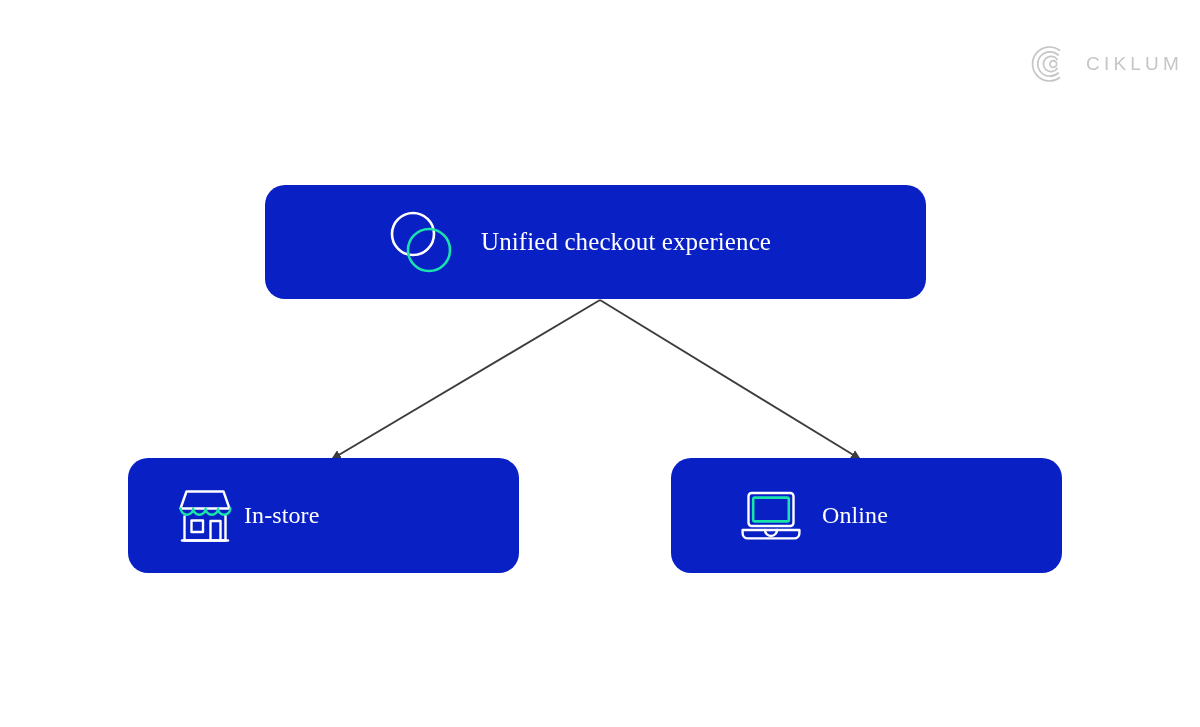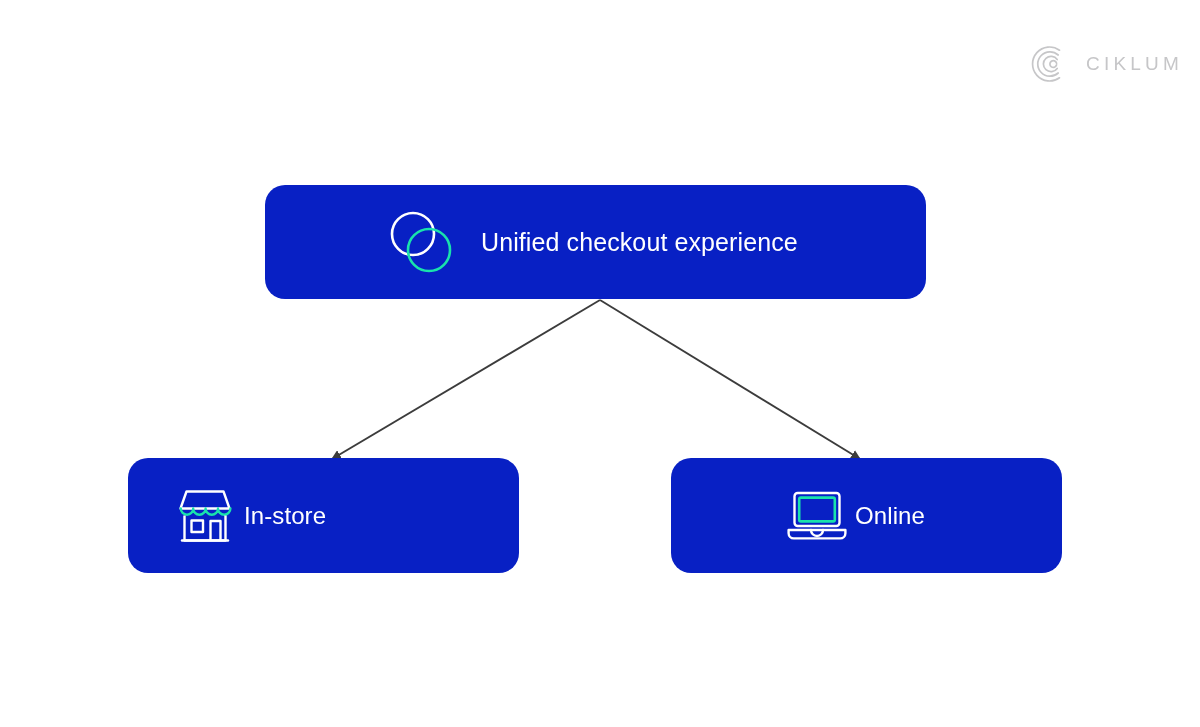--- a/index.html
+++ b/index.html
@@ -78,32 +78,32 @@
     width: 391px;
     height: 115px;
     padding-left: 49px;
     gap: 11px;
   }
   .node-child-right {
     left: 671px;
     top: 458px;
     width: 391px;
     height: 115px;
-    padding-left: 115px;
-    gap: 7px;
+    padding-left: 69px;
+    gap: 20px;
   }
   .node-icon {
     flex: 0 0 auto;
     display: block;
   }
   .node-label {
     color: #ffffff;
     font-size: 24px;
     font-weight: 400;
-    font-family: Liberation Sans, sans-serif;
+    font-family: Liberation Serif, serif;
     white-space: nowrap;
     letter-spacing: 0.1px;
   }
   .node-parent .node-label {
     font-size: 25px;
   }
 </style>
 </head>
 <body>
 

